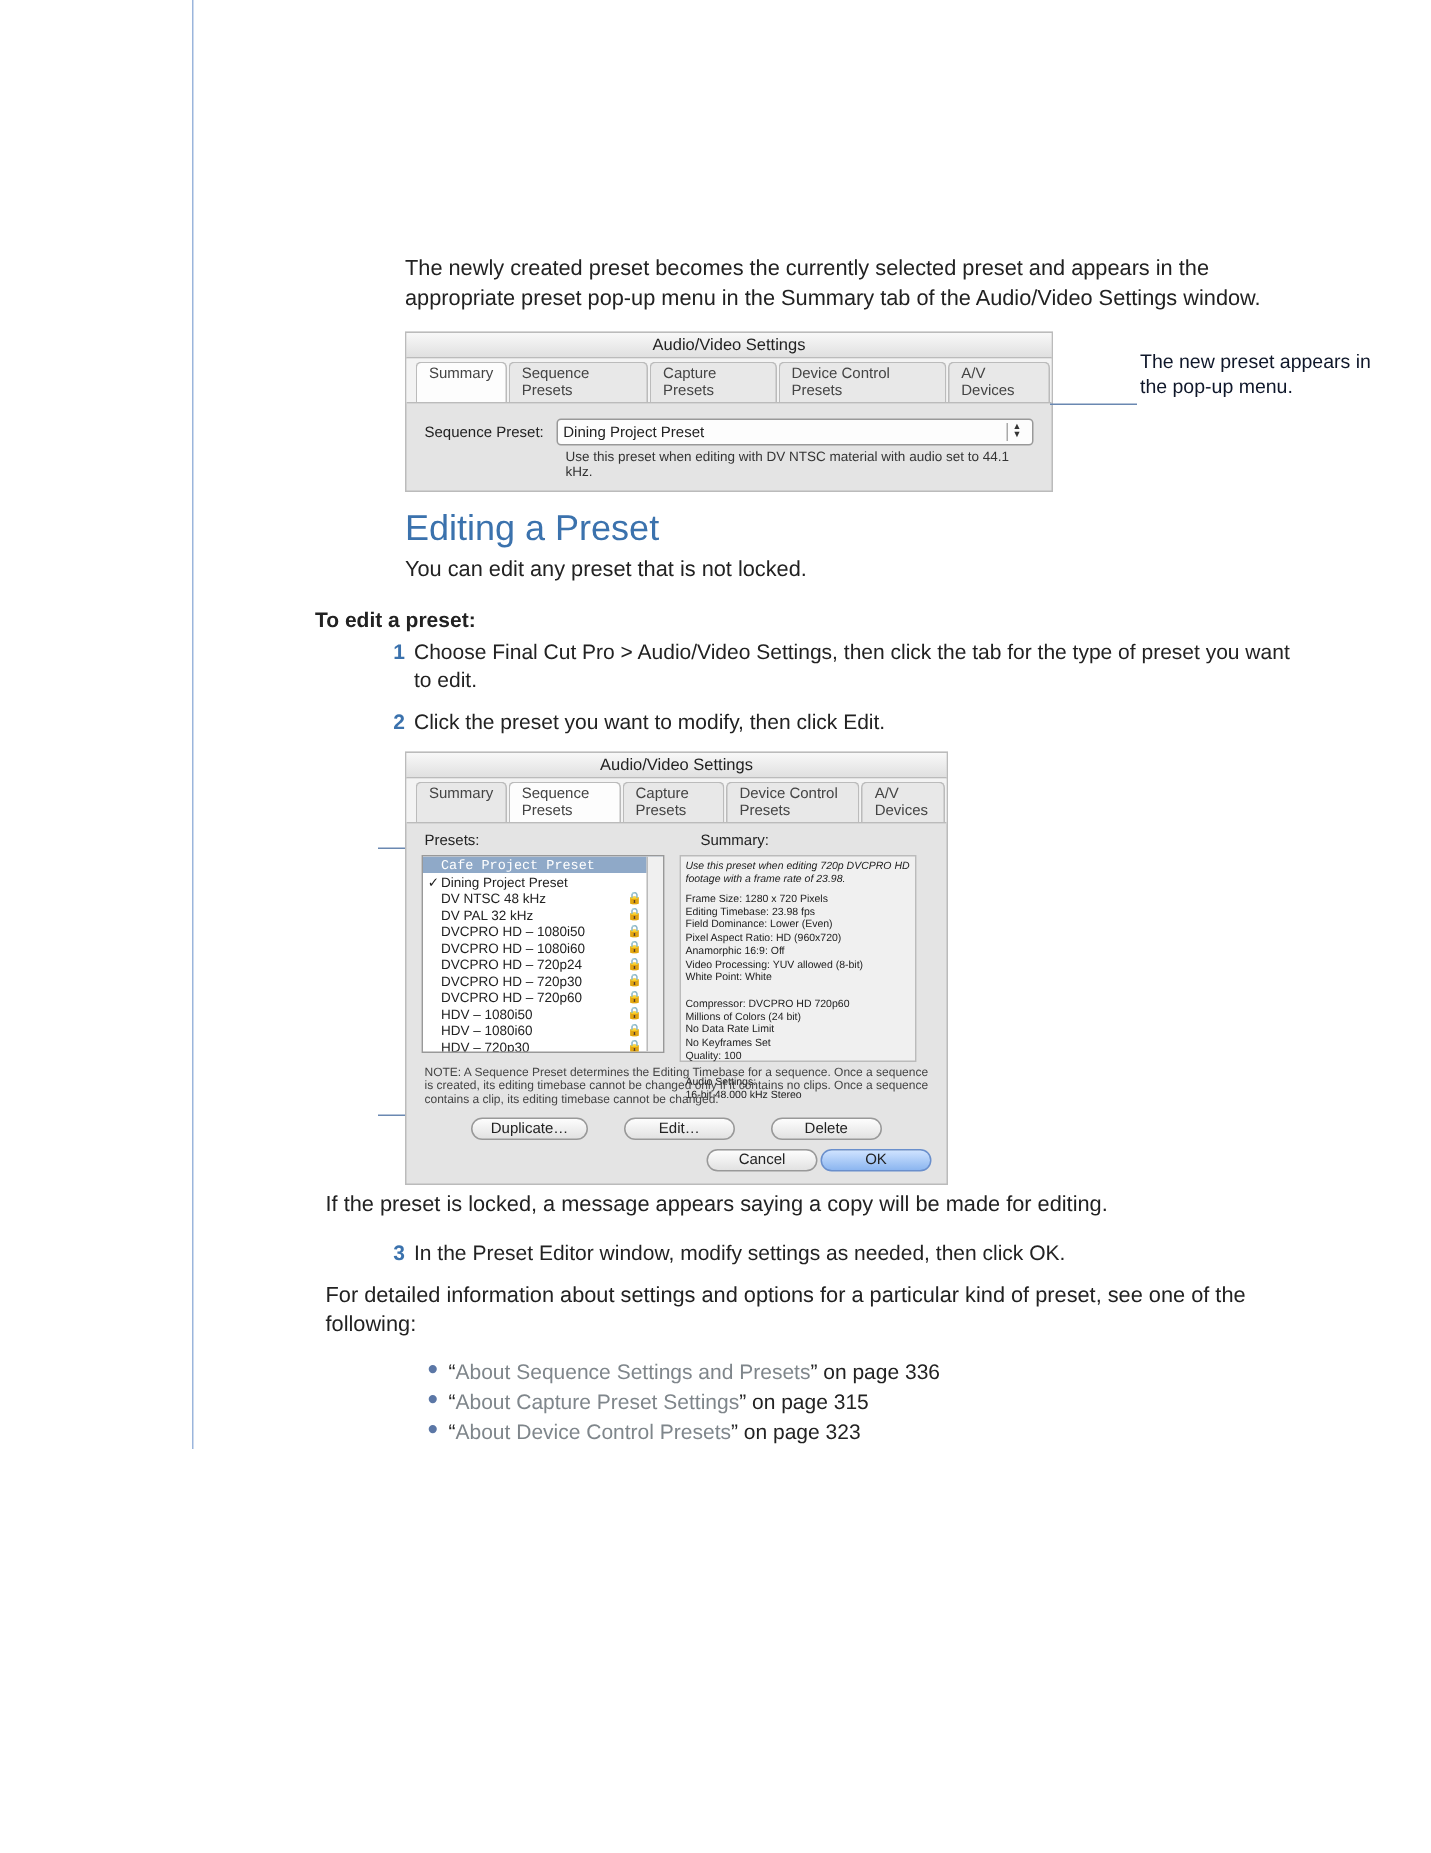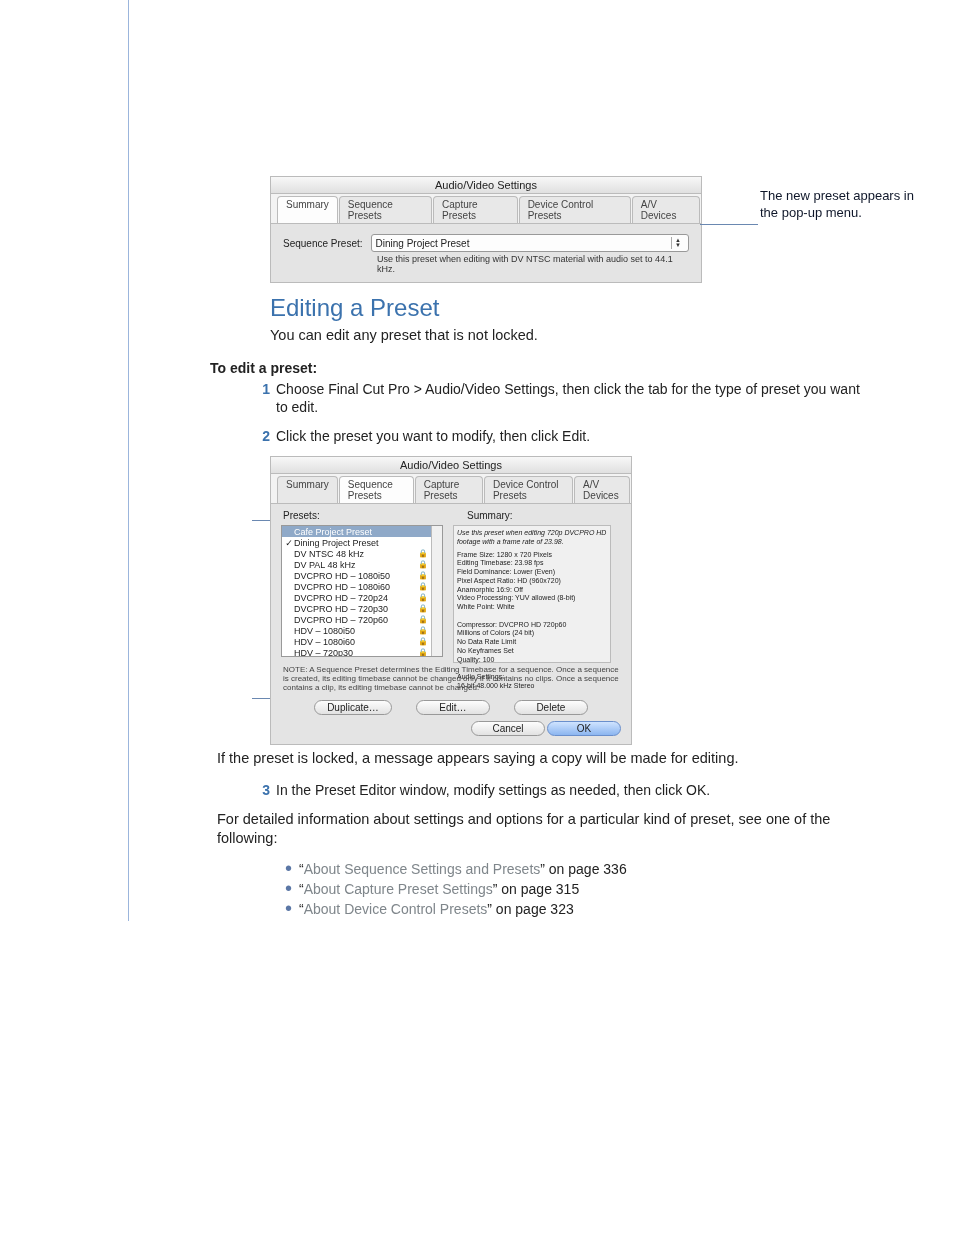--- a/index.html
+++ b/index.html
@@ -146,21 +146,21 @@
   .figwrap2 .callout-left.b { right:370px; top:235px; width:125px; }
   .figwrap2 .lead-line.la { left:-18px; top:64px; width:42px; }
   .figwrap2 .lead-line.lb { left:-18px; top:242px; width:215px; }
 
   .preset-cols{ display:flex; gap:10px; padding: 4px 10px 0 10px; }
   .listbox {
     background:#fff; border:1px solid #999; width:160px; height:130px;
     font-size:9px; overflow:hidden; position:relative;
   }
   .listbox .row{ display:flex; align-items:center; padding:0 2px; height:11px; }
-  .listbox .row.sel{ background:#7aa; background:#8fa9c8; color:#fff;}
+  .listbox .row.sel{ background:#7aa; background:#8fa9c8; color:#fff;font-family:Liberation Mono, monospace;}
   .listbox .scrollbar{position:absolute; right:0; top:0; width:10px; height:100%;
     border-left:1px solid #bbb; background:#f0f0f0;}
   .lock{ font-size:8px; color:#555; margin-left:auto; padding-right:12px;}
   .chk{ width:10px; text-align:center; font-size:9px;}
   .summarybox{
     background:#f0f0f0; border:1px solid #bbb; width:150px; height:130px;
     font-size:7px; padding:3px; line-height:1.25; color:#222; font-style:italic;
   }
   .summarybox .norm{ font-style:normal; margin-top:4px;}
   .note-line{ font-size:8px; color:#444; padding:2px 12px; }
@@ -175,20 +175,21 @@
 
   .col-heads{ display:flex; gap:24px; padding:6px 12px 0 12px; font-size:10px;}
   .col-heads span:first-child{ width:160px;}
 </style>
 </head>
 <body>
 
 <div class="page">
   <div class="margin-line"></div>
 
+  <p class="body-text">The newly created preset becomes the currently selected preset and appears in the appropriate preset pop-up menu in the Summary tab of the Audio/Video Settings window.</p>
 
   <div class="figwrap1">
     <div class="shot">
       <div class="shot-title">Audio/Video Settings</div>
       <div class="tabs">
         <div class="tab on">Summary</div>
         <div class="tab">Sequence Presets</div>
         <div class="tab">Capture Presets</div>
         <div class="tab">Device Control Presets</div>
         <div class="tab">A/V Devices</div>
@@ -254,21 +255,21 @@
               <span class="chk">✓</span>
               <span>Dining Project Preset</span>
             </div>
             <div class="row">
               <span class="chk"></span>
               <span>DV NTSC 48 kHz</span>
               <span class="lock">🔒</span>
             </div>
             <div class="row">
               <span class="chk"></span>
-              <span>DV PAL 48 kHz</span>
+              <span>DV PAL 32 kHz</span>
               <span class="lock">🔒</span>
             </div>
             <div class="row">
               <span class="chk"></span>
               <span>DVCPRO HD – 1080i50</span>
               <span class="lock">🔒</span>
             </div>
             <div class="row">
               <span class="chk"></span>
               <span>DVCPRO HD – 1080i60</span>

